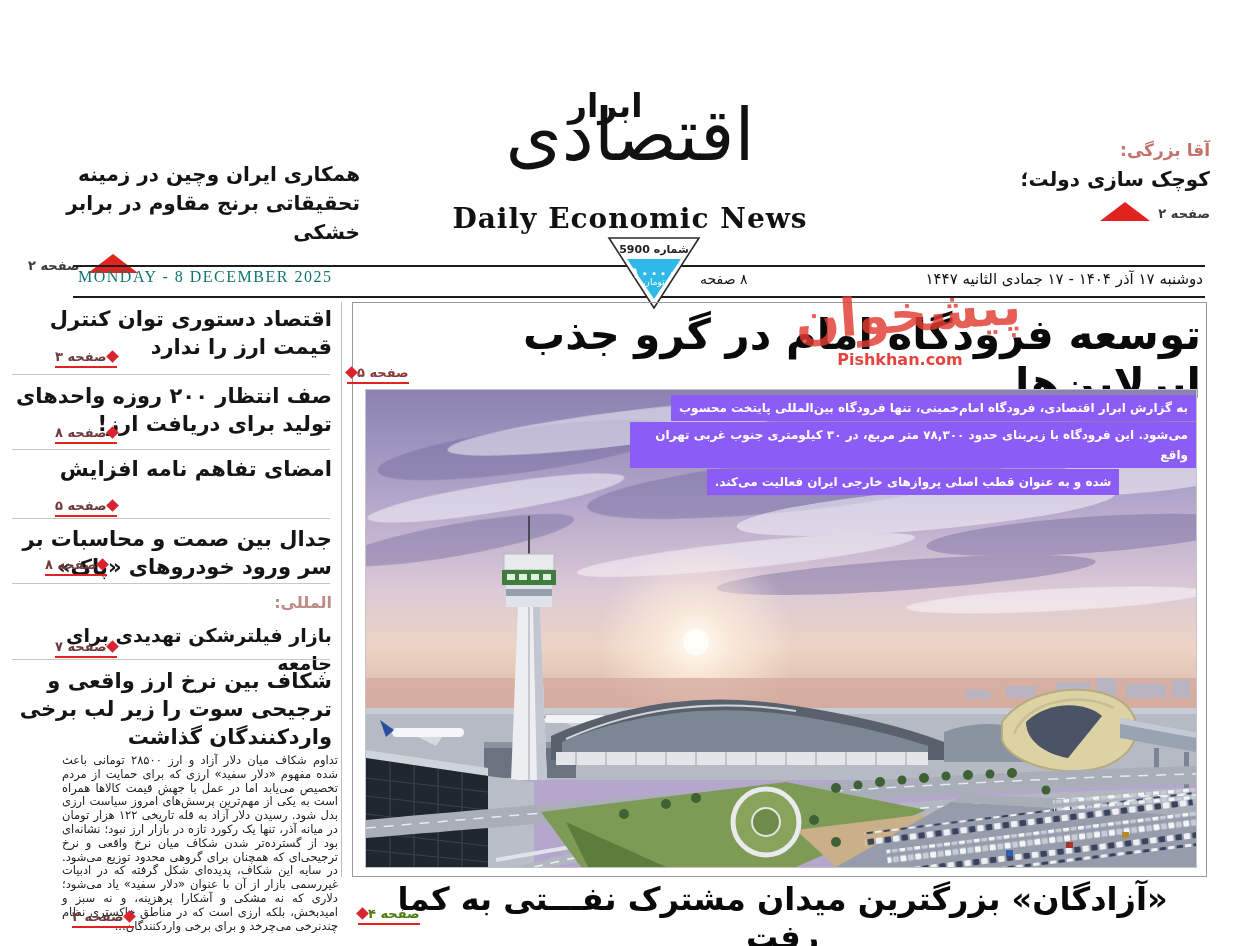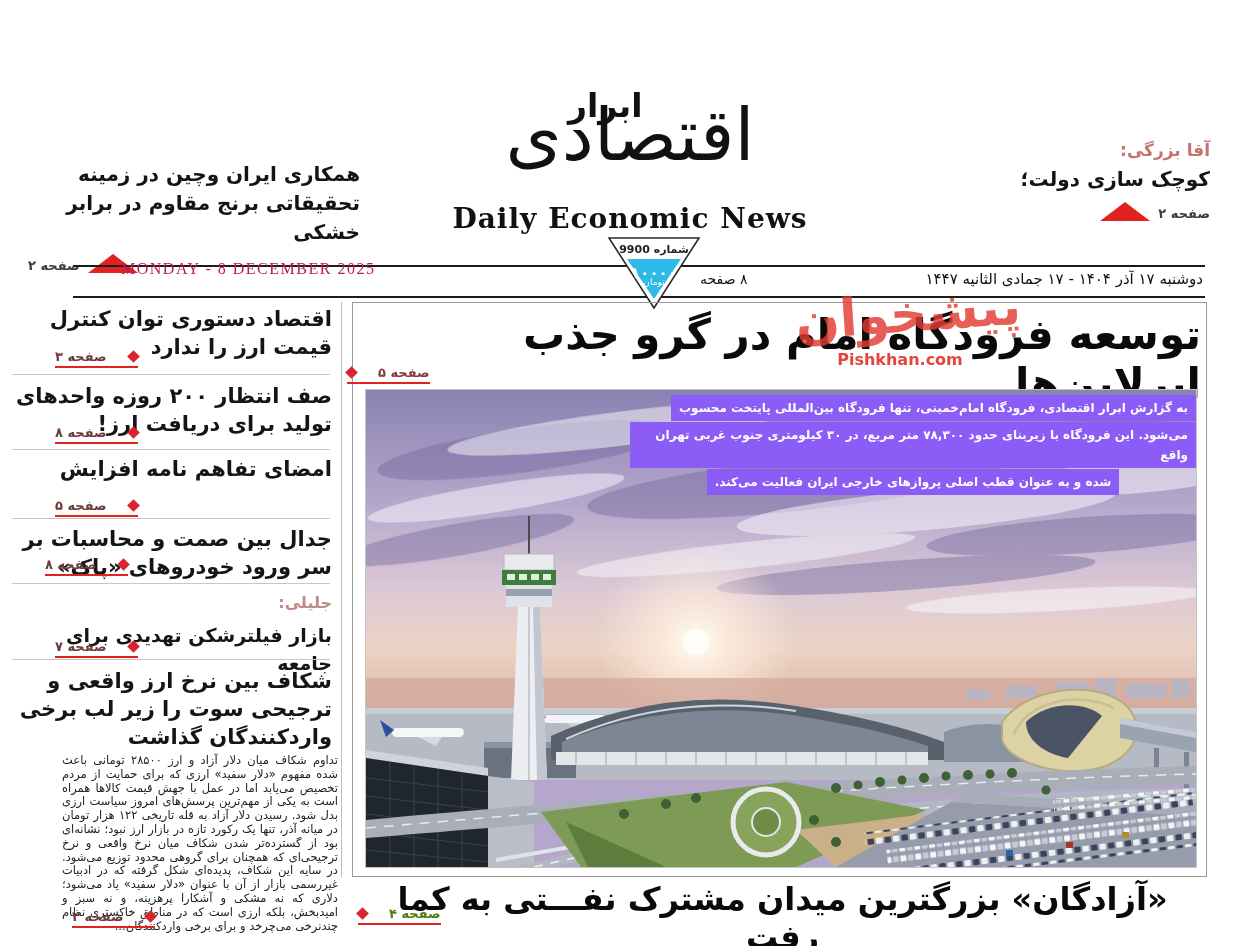--- a/index.html
+++ b/index.html
@@ -18,22 +18,22 @@
   .story-top .hl{font-size:20px;line-height:29px;color:#141414;}
   .kicker{font-size:17px;font-weight:700;color:#c4746c;margin-bottom:5px;}
 
   .tri{width:0;height:0;border-left:25px solid transparent;border-right:25px solid transparent;
        border-bottom:19px solid #e0231f;display:inline-block;}
   .preftxt{font-size:13px;font-weight:700;color:#3c3c3c;}
   .prow{display:flex;align-items:flex-end;gap:8px;}
 
   
   .rule{left:73px;width:1132px;height:2px;background:#1c1c1c;}
-  .date-en{left:78px;top:260px;font-family:"Liberation Serif",serif;font-size:16px;
-           letter-spacing:1.5px;color:#be185d;margin-left:43px;}
+  .date-en{left:78px;top:268px;font-family:"Liberation Serif",serif;font-size:16px;
+           letter-spacing:1.5px;color:#0f766e;}
   .date-fa{right:47px;top:270px;font-size:15px;direction:rtl;color:#111;}
   .pcount{left:700px;top:271px;font-size:14px;direction:rtl;color:#111;}
 
   .badge{left:606px;top:236px;width:96px;height:74px;}
   .badge .t1{position:absolute;top:7px;left:0;width:100%;text-align:center;font-size:11px;
              font-weight:700;direction:rtl;color:#222;}
   .badge .t2{position:absolute;top:28px;left:0;width:100%;text-align:center;font-size:15px;
              font-weight:700;color:#fff;}
   .badge .t3{position:absolute;top:41px;left:0;width:100%;text-align:center;font-size:9px;
              color:#fff;}
@@ -51,21 +51,21 @@
   .lead .ln.c{text-align:center;}
   .lead .bar{display:inline-block;background:#8b5cf6;color:#fff;font-size:12px;font-weight:700;
              line-height:20px;padding:3px 8px;}
 
   .photo{left:365px;top:389px;width:830px;height:477px;border:1px solid #c4c4c4;background:#b4a7cb;}
 
   .bottomhl{left:360px;top:880px;width:845px;text-align:center;direction:rtl;font-size:32px;
             font-weight:900;color:#0a0a0a;}
 
   
-  .pmark{display:inline-flex;align-items:center;gap:22px;border-bottom:2px solid #e0231f;
+  .pmark{display:inline-flex;align-items:center;gap:1px;border-bottom:2px solid #e0231f;
          padding-bottom:2px;font-size:13px;font-weight:700;color:#6e3a3a;}
   .pmark.rtl{direction:rtl;}
   .dia{width:9px;height:9px;background:#d9232e;transform:rotate(45deg);flex:0 0 auto;}
 
   
   .sidebar{left:10px;top:302px;width:322px;height:644px;}
   .sb-item{position:absolute;right:0;width:100%;direction:rtl;text-align:right;font-weight:700;
            font-size:21px;line-height:28px;color:#151515;}
   .sb-item .k{font-size:16px;color:#bd8a86;margin-bottom:4px;}
   .sb-item .h19{font-size:19px;}
@@ -108,21 +108,21 @@
   <div class="abs rule" style="top:296px;"></div>
   <div class="abs date-en">MONDAY - 8 DECEMBER 2025</div>
   <div class="abs date-fa">دوشنبه ۱۷ آذر ۱۴۰۴ - ۱۷ جمادی الثانیه ۱۴۴۷</div>
   <div class="abs pcount">۸ صفحه</div>
 
   <div class="abs badge">
     <svg width="96" height="74" viewBox="0 0 96 74">
       <polygon points="3,2 93,2 48,72" fill="#ffffff" stroke="#2b2b2b" stroke-width="1.6"></polygon>
       <polygon points="21,23 75,23 48,63" fill="#2fb9e8"></polygon>
     </svg>
-    <div class="t1">شماره 9900</div>
+    <div class="t1">شماره 5900</div>
     <div class="t2">۱۰۰۰۰</div>
     <div class="t3">تومان</div>
   </div>
 
   <div class="abs vdiv"></div>
 
   <div class="abs sidebar">
     <div class="sb-item" style="top:3px;">
       <div>اقتصاد دستوری توان کنترل</div>
       <div>قیمت ارز را ندارد</div>
@@ -164,21 +164,21 @@
     </div>
     <div class="sb-mark" style="left:35px;top:252px;">
       <span class="pmark rtl">
           <span class="dia"></span>
           <span>صفحه ۸</span>
         </span>
     </div>
     <div class="sep" style="top:281px;"></div>
 
     <div class="sb-item" style="top:287px;">
-      <div class="k">جلیلی:</div>
+      <div class="k">المللی:</div>
       <div class="h19">بازار فیلترشکن تهدیدی برای جامعه</div>
     </div>
     <div class="sb-mark" style="left:45px;top:334px;">
       <span class="pmark rtl">
           <span class="dia"></span>
           <span>صفحه ۷</span>
         </span>
     </div>
     <div class="sep" style="top:357px;"></div>
 

